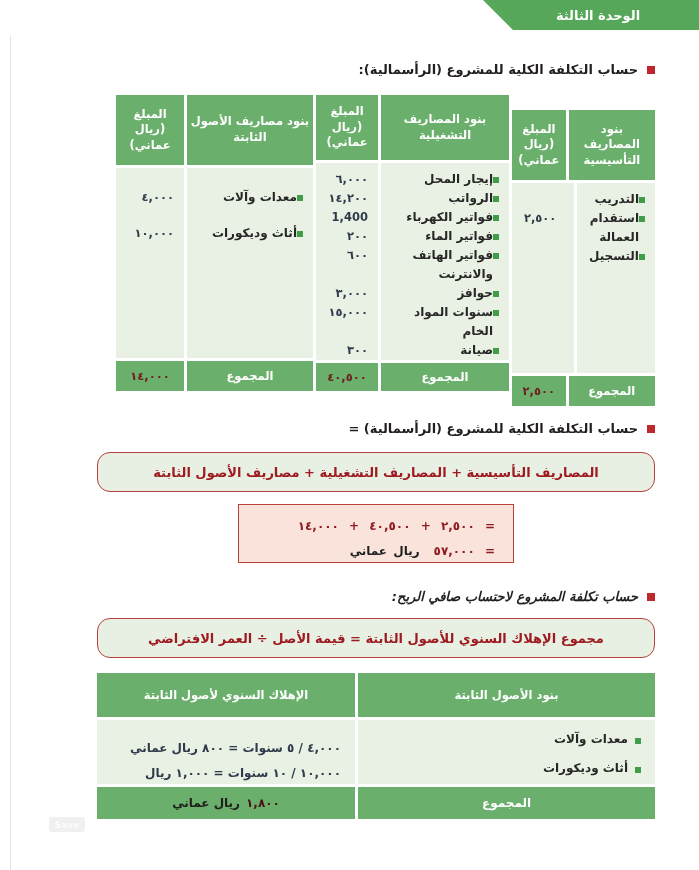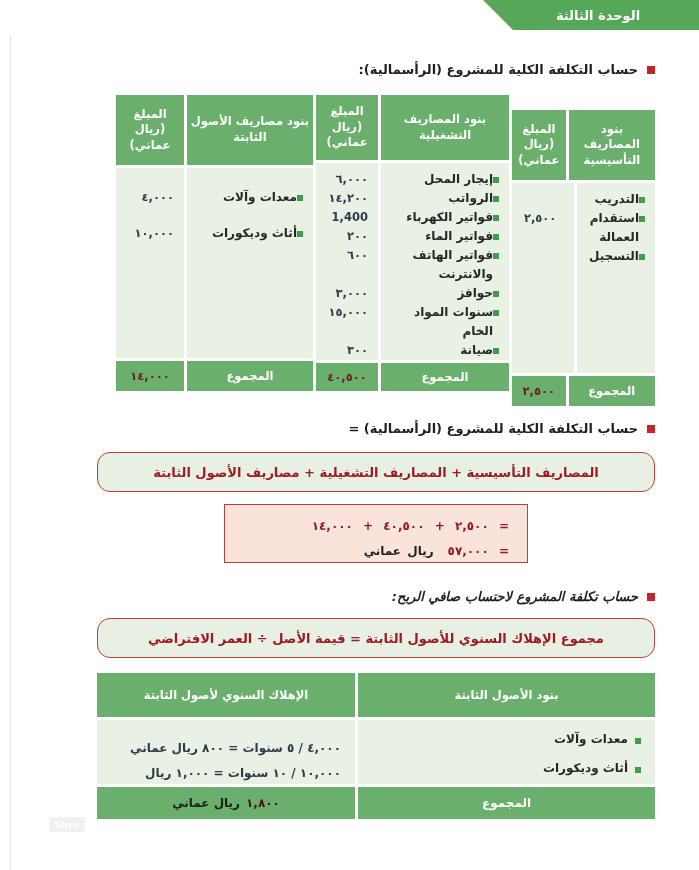--- a/index.html
+++ b/index.html
@@ -85,21 +85,21 @@
   
   .formula-box {
     background:#e7f0e3; border:1.5px solid #b8413c; border-radius:13px;
     height:40px; display:flex; align-items:center; justify-content:center;
     color:#9e1b21; font-size:13px; font-weight:bold; text-align:center;
   }
   .fb1 { margin-top:16px; }
   .fb2 { margin-top:14px; }
 
   .calc-box {
-    margin:12px auto 0; width:304px; height:59px;
+    margin:12px auto 0; width:276px; height:59px;
     background:#f9e3da; border:1.5px solid #b8413c;
     padding:9px 18px 0 10px;
     color:#8e1c22; font-size:12px; font-weight:bold;
     text-align:right; line-height:25px; word-spacing:6px;
   }
   .calc-unit { color:#1f1f1f; margin-right:14px; word-spacing:2px; }
 
   
   .dep-table { margin-top:15px; width:558px; }
   .t2row { display:flex; gap:3px; }

